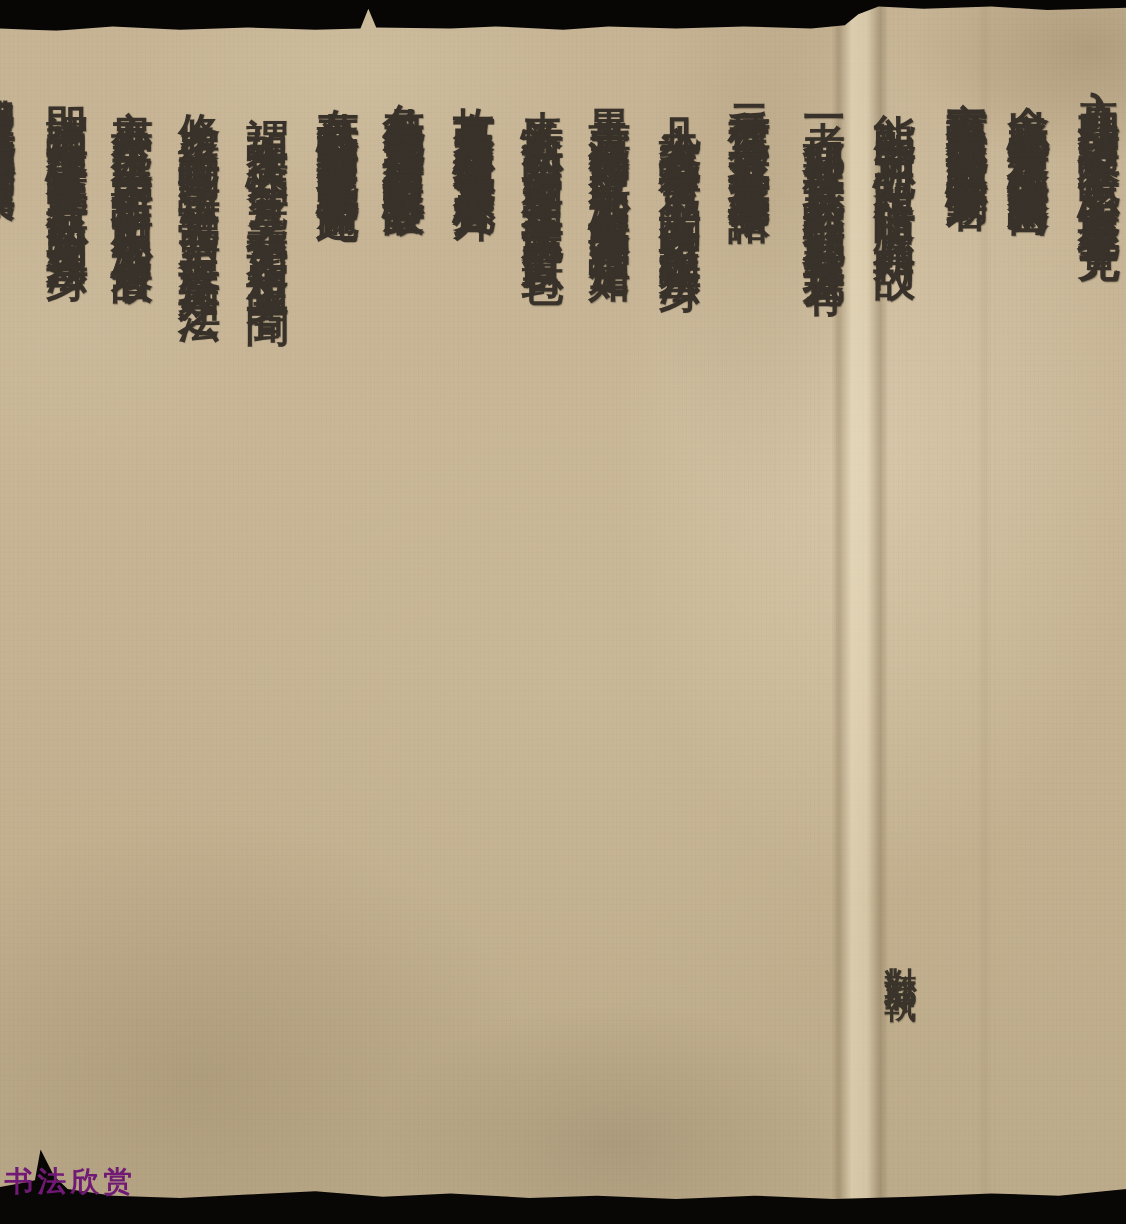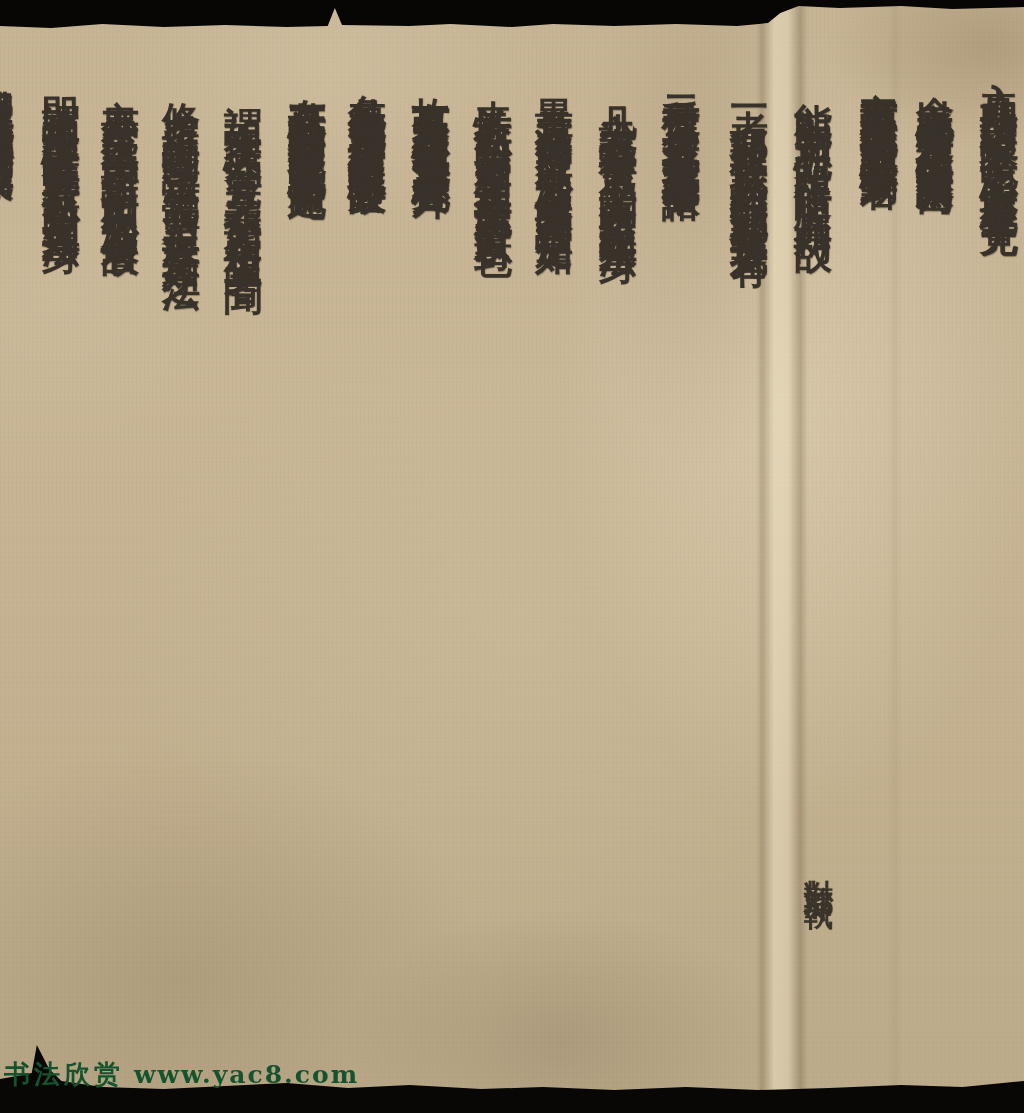--- a/index.html
+++ b/index.html
@@ -67,21 +67,21 @@
   .n16{letter-spacing:9px;}
   .annot{
     position:absolute;
     writing-mode:vertical-rl;text-orientation:upright;
     font-size:29px;font-weight:600;color:#3a342b;letter-spacing:7px;
     text-shadow:0.5px 0.5px 1px rgba(35,28,18,.3);
   }
   
   .wm{
     position:absolute;left:4px;top:1057px;display:flex;align-items:baseline;gap:10px;
-    color:#14532d;font-weight:bold;white-space:nowrap;
+    color:#701a75;font-weight:bold;white-space:nowrap;
   }
   .wm-cn{font-size:26px;letter-spacing:4px;}
   .wm-url{font-size:25px;letter-spacing:2px;font-family:"DejaVu Serif","Liberation Serif",serif;}
 </style>
 </head>
 <body>
 
 <div class="paper"></div>
 <div class="weave"></div>
 <div class="seam"></div>
@@ -105,14 +105,13 @@
 <div class="col" style="left:40px;top:66px">即謂真如涅槃之性唯是其空云何對治明真如法身</div>
 <div class="col n22" style="left:-26px;top:56px">自體不空具足无量性功德故三者聞脩多羅說如来</div>
 
 <div class="annot" style="left:799px;top:856px">對治耶執</div>
 
 <div class="edge-top"></div>
 <div class="edge-bottom"></div>
 
 <div class="wm">
   <span class="wm-cn">书法欣赏</span>
-  <span class="wm-url">www.yac8.com</span>
 </div>
 
 </body></html>

